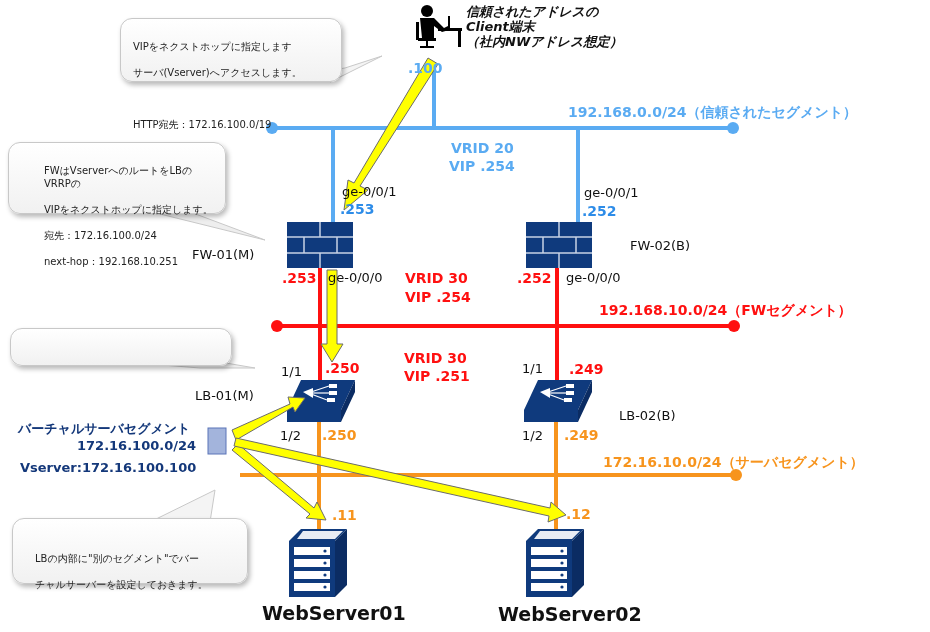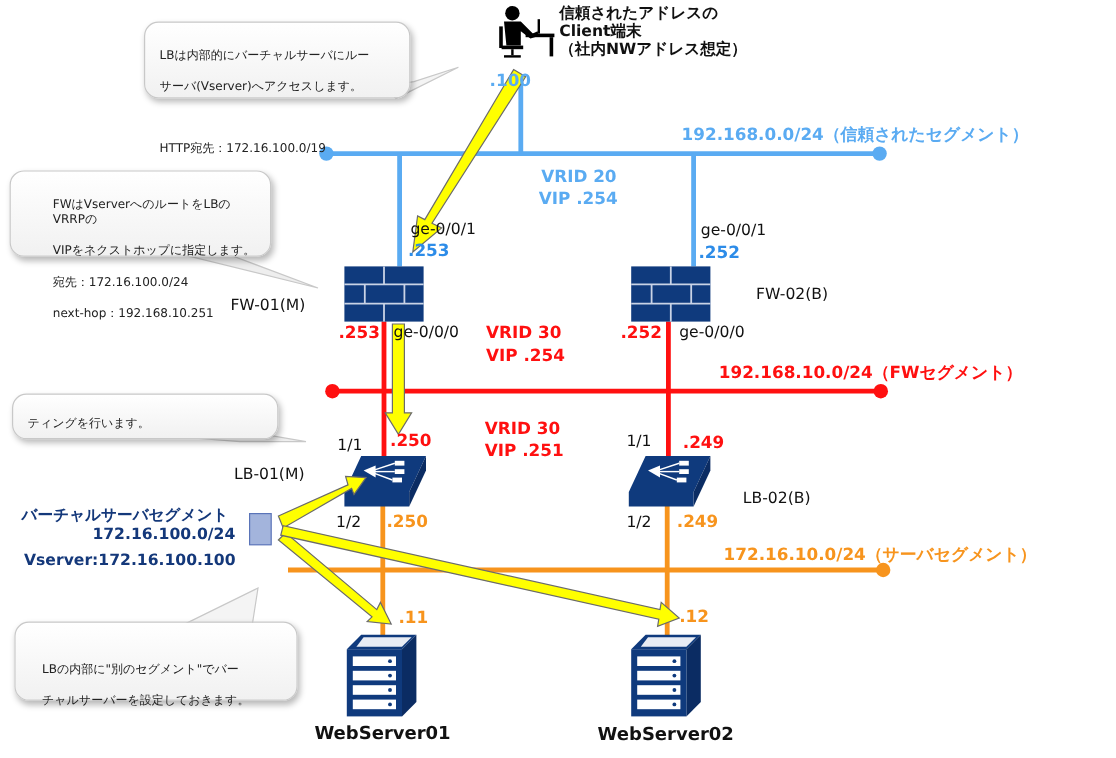--- a/index.html
+++ b/index.html
@@ -6,21 +6,21 @@
   body { width: 930px; height: 632px; position: relative; overflow: hidden; font-family: "DejaVu Sans", sans-serif; }
   #canvas { position: absolute; left: 0; top: 0; width: 930px; height: 632px; }
   .abs { position: absolute; white-space: nowrap; }
   .callout { position: absolute; background: linear-gradient(#ffffff, #f1f1f1); border: 1px solid #c8c8c8; border-radius: 12px; box-shadow: 2px 3px 5px rgba(0,0,0,0.28); font-size: 10px; line-height: 13px; color: #222; padding: 8px 12px; white-space: pre-line; box-sizing: border-box; }
   .lbl-blue { color: #5aabf2; font-weight: bold; font-size: 14px; }
   .lbl-blue2 { color: #2d8ce8; font-weight: bold; font-size: 14px; }
   .lbl-red { color: #ff1010; font-weight: bold; font-size: 14px; }
   .lbl-orange { color: #f7941d; font-weight: bold; font-size: 14px; }
   .lbl-plain { color: #111; font-size: 13px; }
   .lbl-navy { color: #14387a; font-weight: bold; font-size: 13px; }
-  .lbl-server { color: #111; font-weight: bold; font-size: 15px; }
+  .lbl-server { color: #111; font-weight: bold; font-size: 19px; }
   .client-text { color: #111; font-weight: bold; font-size: 13px; line-height: 15px; }
 </style>
 </head>
 <body>
 
 <svg id="canvas" width="930" height="632" viewBox="0 0 930 632" xmlns="http://www.w3.org/2000/svg">
 
   <g>
     <line x1="272" y1="128" x2="733" y2="128" stroke="#5aabf2" stroke-width="4"></line>
     <circle cx="272" cy="128" r="6" fill="#5aabf2"></circle>
@@ -142,43 +142,42 @@
   <g fill="#ffff00" stroke="#6b6b6b" stroke-width="1">
     <polygon points="428,58 438,64 360,186 368,190 344,210 348,180 354,183"></polygon>
     <polygon points="327,270 337,270 337,344 343,344 332,362 321,344 327,344"></polygon>
     <polygon points="232,430 290,404 288,397 305,398 295,412 293,407 236,440"></polygon>
     <polygon points="232,450 238,444 314,508 317,502 326,520 306,518 310,514"></polygon>
     <polygon points="234,446 236,438 550,508 551,502 566,515 548,522 549,516"></polygon>
   </g>
 </svg>
 
 <div class="callout" style="left:120px;top:18px;width:222px;height:64px;">
-  <div>LBは内部的にバーチャルサーバにルー</div>
+  <div>VIPをネクストホップに指定します</div>
   <div>サーバ(Vserver)へアクセスします。</div>
   <div style="height:13px;"></div>
   <div>HTTP宛先：172.16.100.0/19</div>
 </div>
 
 <div class="callout" style="left:8px;top:142px;width:218px;height:72px;padding-top:8px;padding-left:35px;">
   <div>FWはVserverへのルートをLBのVRRPの</div>
   <div>VIPをネクストホップに指定します。</div>
   <div>宛先：172.16.100.0/24</div>
   <div>next-hop：192.168.10.251</div>
 </div>
 
 <div class="callout" style="left:10px;top:328px;width:222px;height:38px;padding-top:5px;">
-  <div>ティングを行います。</div>
 </div>
 
 <div class="callout" style="left:12px;top:518px;width:236px;height:66px;padding:20px 0 0 22px;">
   <div>LBの内部に"別のセグメント"でバー</div>
   <div>チャルサーバーを設定しておきます。</div>
 </div>
 
-<div class="abs client-text" style="left:466px;top:4px;">
+<div class="abs client-text" style="left:466px;top:4px;font-style:italic;">
   <div>信頼されたアドレスの</div>
   <div>Client端末</div>
   <div>（社内NWアドレス想定）</div>
 </div>
 <div class="abs lbl-blue" style="left:380px;top:60px;margin-left:28px;">.100</div>
 
 <div class="abs lbl-blue" style="left:568px;top:104px;">192.168.0.0/24（信頼されたセグメント）</div>
 <div class="abs lbl-blue" style="left:451px;top:140px;">VRID 20</div>
 <div class="abs lbl-blue" style="left:449px;top:158px;">VIP .254</div>
 

